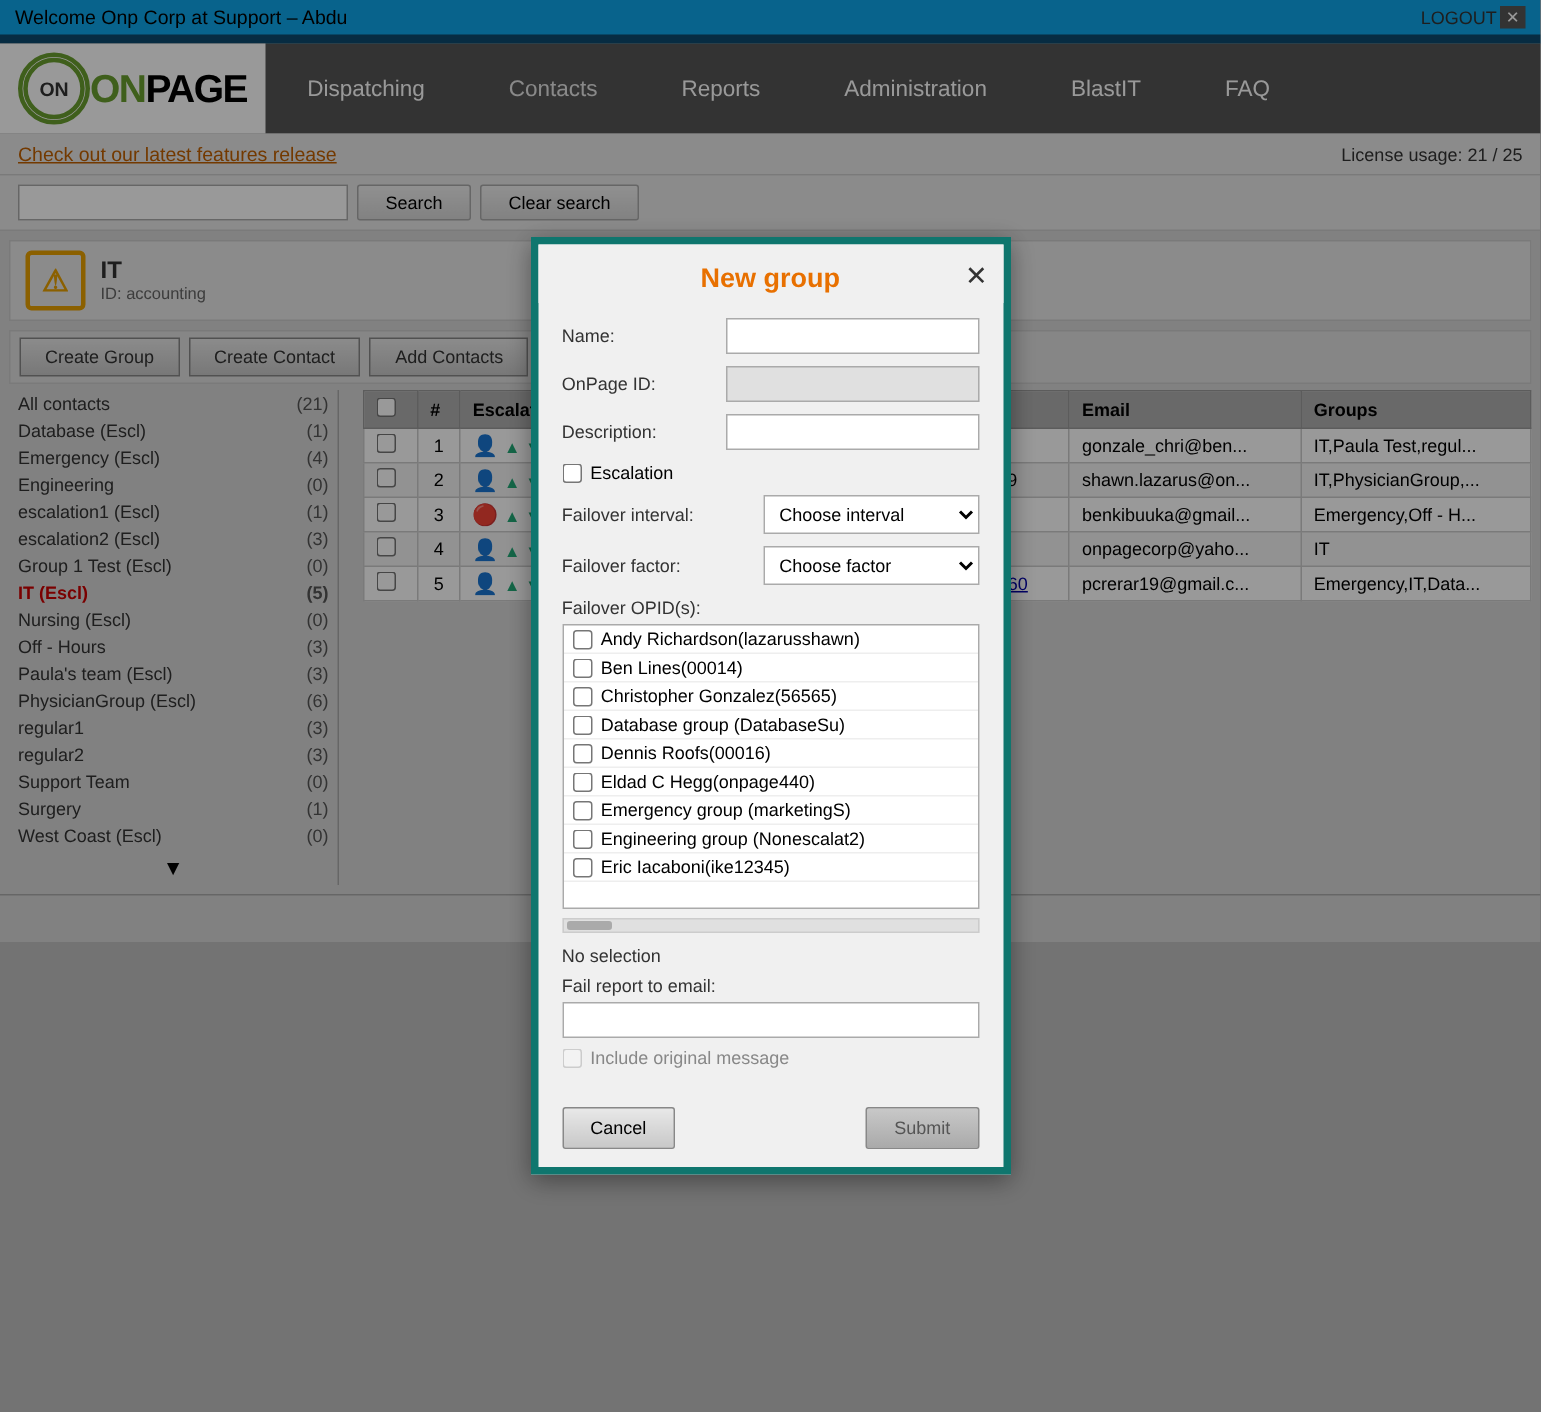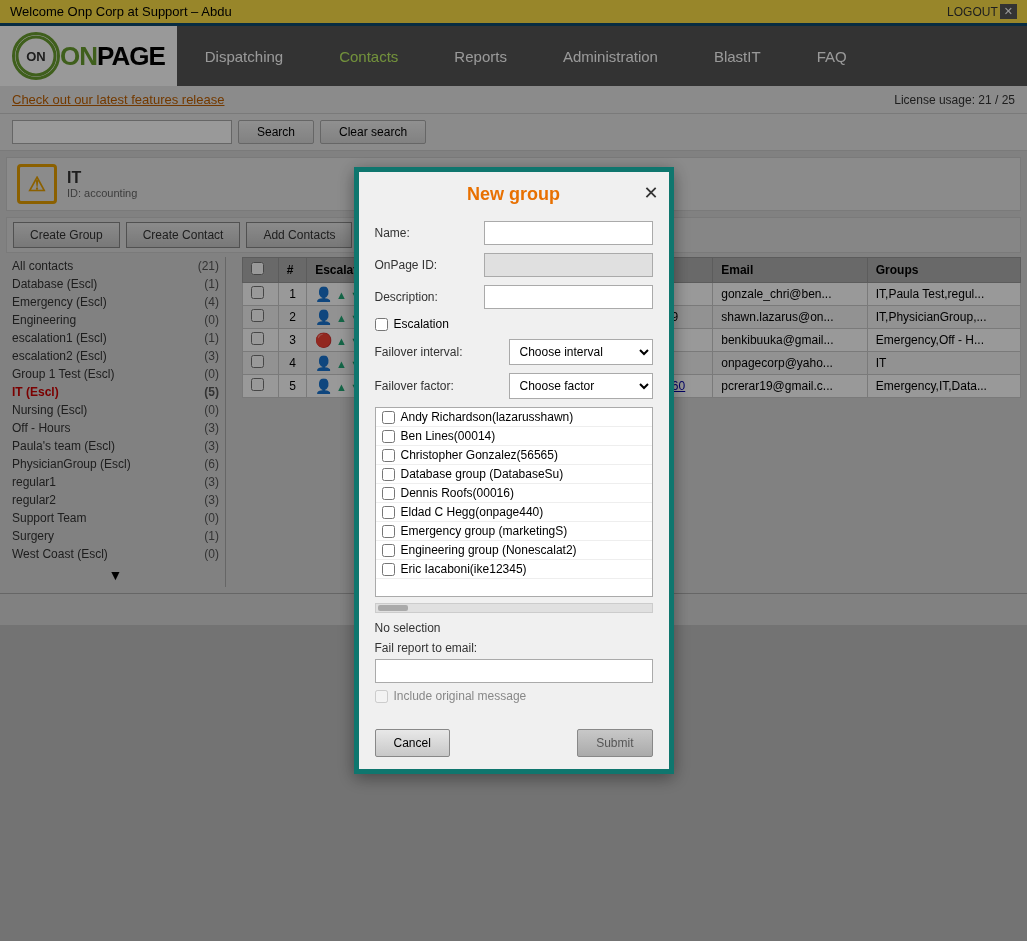--- a/index.html
+++ b/index.html
@@ -1,21 +1,21 @@
 <!DOCTYPE html>
 <html><head>
   <meta charset="utf-8">
   <style>
     * { box-sizing: border-box; margin: 0; padding: 0; }
     body { font-family: Arial, sans-serif; font-size: 12px; background: #c0c0c0; }
 
     
     .top-bar {
-      background: #fde047;
-      border-bottom: 3px solid #0c4a6e;
+      background: #0ea5e9;
+      border-bottom: 6px solid #0c4a6e;
       display: flex;
       justify-content: space-between;
       align-items: center;
       padding: 4px 10px;
       font-size: 13px;
     }
     .logout-btn {
       display: flex; align-items: center; gap: 2px;
       font-size: 12px; cursor: pointer;
     }
@@ -43,21 +43,21 @@
       display: flex; align-items: center; justify-content: center;
       font-size: 11px; font-weight: bold; color: #333;
       overflow: hidden;
     }
     .nav-items { display: flex; align-items: center; }
     .nav-item {
       color: #fff; padding: 14px 28px;
       cursor: pointer; font-size: 15px;
       text-decoration: none;
     }
-    .nav-item.active { color: #bef264; }
+    .nav-item.active { color: #e5e5e5; }
 
     
     .banner {
       background: #e8e8e8;
       border-bottom: 1px solid #ccc;
       display: flex;
       justify-content: space-between;
       align-items: center;
       padding: 6px 12px;
     }
@@ -627,20 +627,21 @@
         </select>
       </div>
       
       <div class="form-row">
         <span class="form-label">Failover factor:</span>
         <select class="form-select">
           <option>Choose factor</option>
         </select>
       </div>
       
+      <div style="font-size:12px;color:#333;margin-bottom:4px;">Failover OPID(s):</div>
       
       <div class="failover-list-container">
         <div class="failover-list-item">
           <input type="checkbox" class="failover-checkbox" style="">
           <span>Andy Richardson(lazarusshawn)</span>
         </div>
         <div class="failover-list-item">
           <input type="checkbox" class="failover-checkbox" style="">
           <span>Ben Lines(00014)</span>
         </div>

